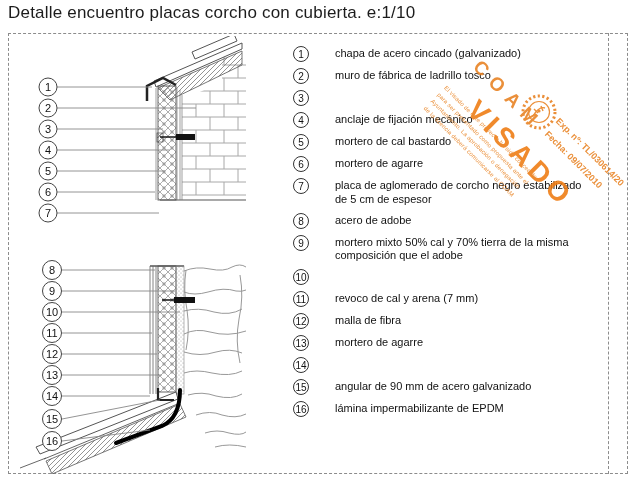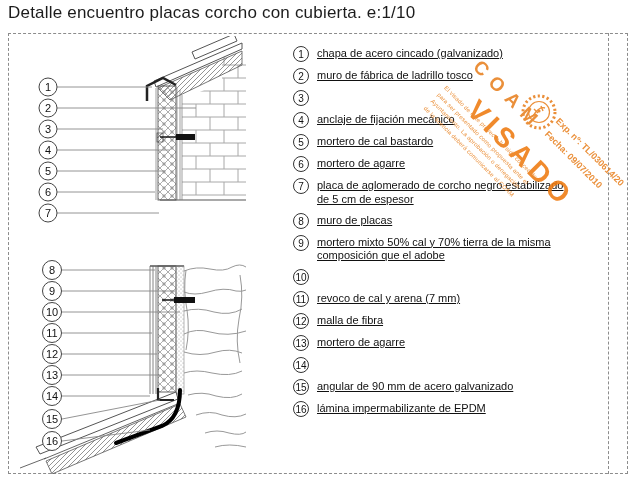--- a/index.html
+++ b/index.html
@@ -10,21 +10,21 @@
         border:1.5px dashed #8c8c8c;box-sizing:border-box;}
   .fold-line{position:absolute;left:608px;top:33px;height:441px;width:0;
         border-left:1.5px dashed #8c8c8c;}
   
   .legend{position:absolute;left:293px;top:46px;width:300px;display:flex;
         flex-direction:column;gap:6px;}
   .legend-item{display:flex;align-items:flex-start;min-height:16px;}
   .lnum{flex:0 0 auto;width:16px;height:16px;border:1.2px solid #333;border-radius:50%;
         font-size:10px;line-height:16px;text-align:center;box-sizing:border-box;
         background:#fff;color:#111;}
-  .ltext{margin-left:8px;font-size:11px;line-height:1.25;color:#111;width:252px;padding-top:1px;text-decoration:underline;}
+  .ltext{margin-left:26px;font-size:11px;line-height:1.25;color:#111;width:252px;padding-top:1px;}
   
   .drawing{position:absolute;left:0;top:36px;}
   
   .stamp{position:absolute;left:440px;top:50px;width:200px;height:200px;opacity:.88;
          pointer-events:none;}
   .stamp *{position:absolute;transform-origin:0 0;color:#e8801f;white-space:nowrap;}
   .st-org{left:44px;top:6px;transform:rotate(45deg);font-size:19px;letter-spacing:8px;
           font-weight:600;}
   .st-big{left:43px;top:44px;transform:rotate(45deg);font-size:28px;font-weight:bold;
           letter-spacing:5px;color:#ee7a10;}
@@ -236,21 +236,21 @@
     <div class="legend-item">
         <span class="lnum">6</span>
         <span class="ltext">mortero de agarre</span>
       </div>
     <div class="legend-item">
         <span class="lnum">7</span>
         <span class="ltext">placa de aglomerado de corcho negro estabilizado de 5 cm de espesor</span>
       </div>
     <div class="legend-item">
         <span class="lnum">8</span>
-        <span class="ltext">muro de placas</span>
+        <span class="ltext">acero de adobe</span>
       </div>
     <div class="legend-item">
         <span class="lnum">9</span>
         <span class="ltext">mortero mixto  50% cal y 70% tierra de la misma composición que el adobe</span>
       </div>
     <div class="legend-item">
         <span class="lnum">10</span>
       </div>
     <div class="legend-item">
         <span class="lnum">11</span>

